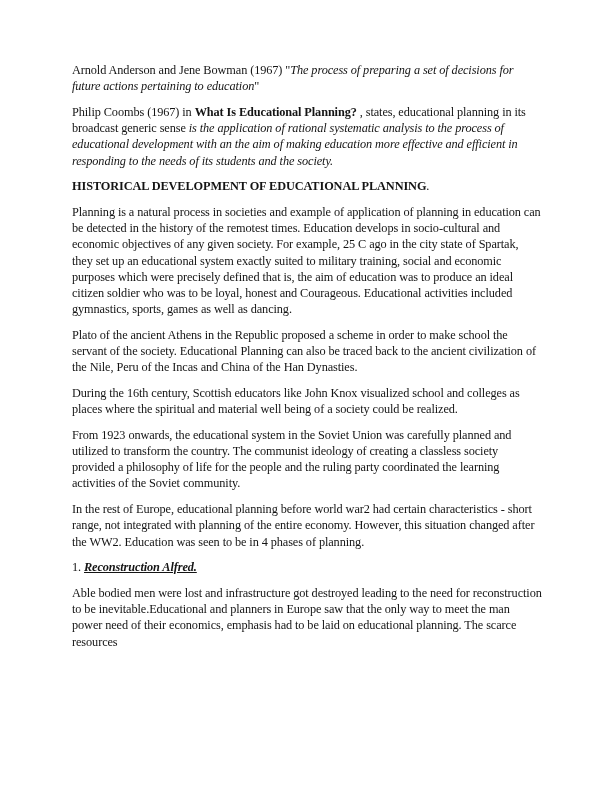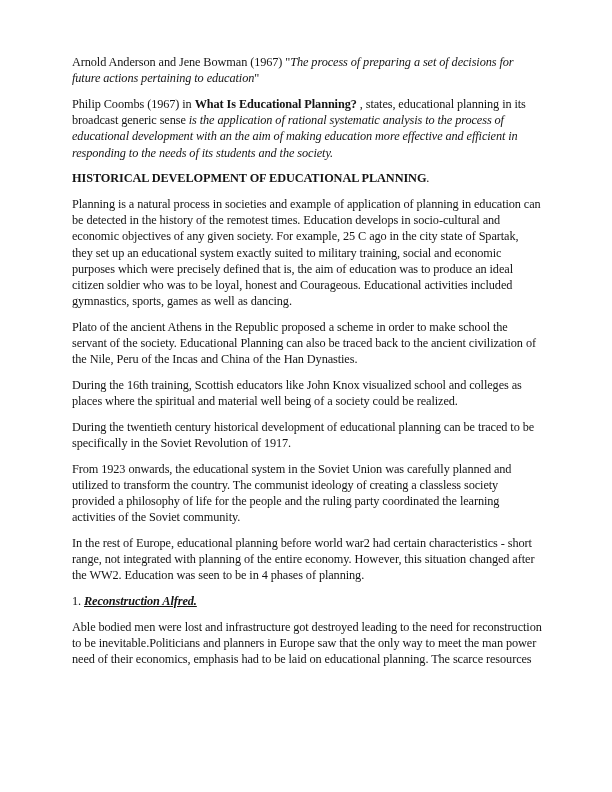--- a/index.html
+++ b/index.html
@@ -10,21 +10,21 @@
   .page {
     position: relative;
     width: 612px;
     height: 792px;
     background: #ffffff;
     overflow: hidden;
   }
   .doc-body {
     position: absolute;
     left: 72px;
-    top: 54px;
+    top: 62px;
     width: 470px;
     font-family: "Liberation Serif", "DejaVu Serif", serif;
     font-size: 12.3px;
     line-height: 16.2px;
     letter-spacing: -0.1px;
     color: #141414;
     text-align: left;
   }
   .doc-body p {
     margin: 0 0 9.5px 0;
@@ -39,20 +39,19 @@
 </head>
 <body>
 
 <div class="page">
   <div class="doc-body" style="color: rgb(20, 20, 20);">
       <p class="paragraph"><span>Arnold Anderson and Jene Bowman (1967) "</span><span class="i">The process of preparing a set of decisions for future actions pertaining to education</span><span>"</span></p>
       <p class="paragraph"><span>Philip Coombs (1967) in </span><span class="b">What Is Educational Planning?</span><span> , states, educational planning in its broadcast generic sense </span><span class="i">is the application of rational systematic analysis to the process of educational development with an the aim of making education more effective and efficient in responding to the needs of its students and the society.</span></p>
       <p class="heading"><span class="b">HISTORICAL DEVELOPMENT OF EDUCATIONAL PLANNING</span><span>.</span></p>
       <p class="paragraph"><span>Planning is a natural process in societies and example of application of planning in education can be detected in the history of the remotest times. Education develops in socio-cultural and economic objectives of any given society. For example, 25 C ago in the city state of Spartak, they set up an educational system exactly suited to military training, social and economic purposes which were precisely defined that is, the aim of education was to produce an ideal citizen soldier who was to be loyal, honest and Courageous. Educational activities included gymnastics, sports, games as well as dancing.</span></p>
       <p class="paragraph"><span>Plato of the ancient Athens in the Republic proposed a scheme in order to make school the servant of the society. Educational Planning can also be traced back to the ancient civilization of the Nile, Peru of the Incas and China of the Han Dynasties.</span></p>
-      <p class="paragraph"><span>During the 16th training, Scottish educators like John Knox visualized school and colleges as places where the spiritual and material well being of a society could be realized.</span></p>
-      <p class="paragraph"><span>During the twentieth century historical development of educational planning can be traced to be specifically in the Soviet Revolution of 1917.</span></p>
+      <p class="paragraph"><span>During the 16th century, Scottish educators like John Knox visualized school and colleges as places where the spiritual and material well being of a society could be realized.</span></p>
       <p class="paragraph"><span>From 1923 onwards, the educational system in the Soviet Union was carefully planned and utilized to transform the country. The communist ideology of creating a classless society provided a philosophy of life for the people and the ruling party coordinated the learning activities of the Soviet community.</span></p>
       <p class="paragraph"><span>In the rest of Europe, educational planning before world war2 had certain characteristics - short range, not integrated with planning of the entire economy. However, this situation changed after the WW2. Education was seen to be in 4 phases of planning.</span></p>
       <p class="list-item"><span>1. </span><span class="b i u">Reconstruction Alfred.</span></p>
-      <p class="paragraph"><span>Able bodied men were lost and infrastructure got destroyed leading to the need for reconstruction to be inevitable.Politicians and planners in Europe saw that the only way to meet the man power need of their economics, emphasis had to be laid on educational planning. The scarce resources</span></p>
+      <p class="paragraph"><span>Able bodied men were lost and infrastructure got destroyed leading to the need for reconstruction to be inevitable.Educational and planners in Europe saw that the only way to meet the man power need of their economics, emphasis had to be laid on educational planning. The scarce resources</span></p>
     </div>
 </div>
 
 </body></html>

